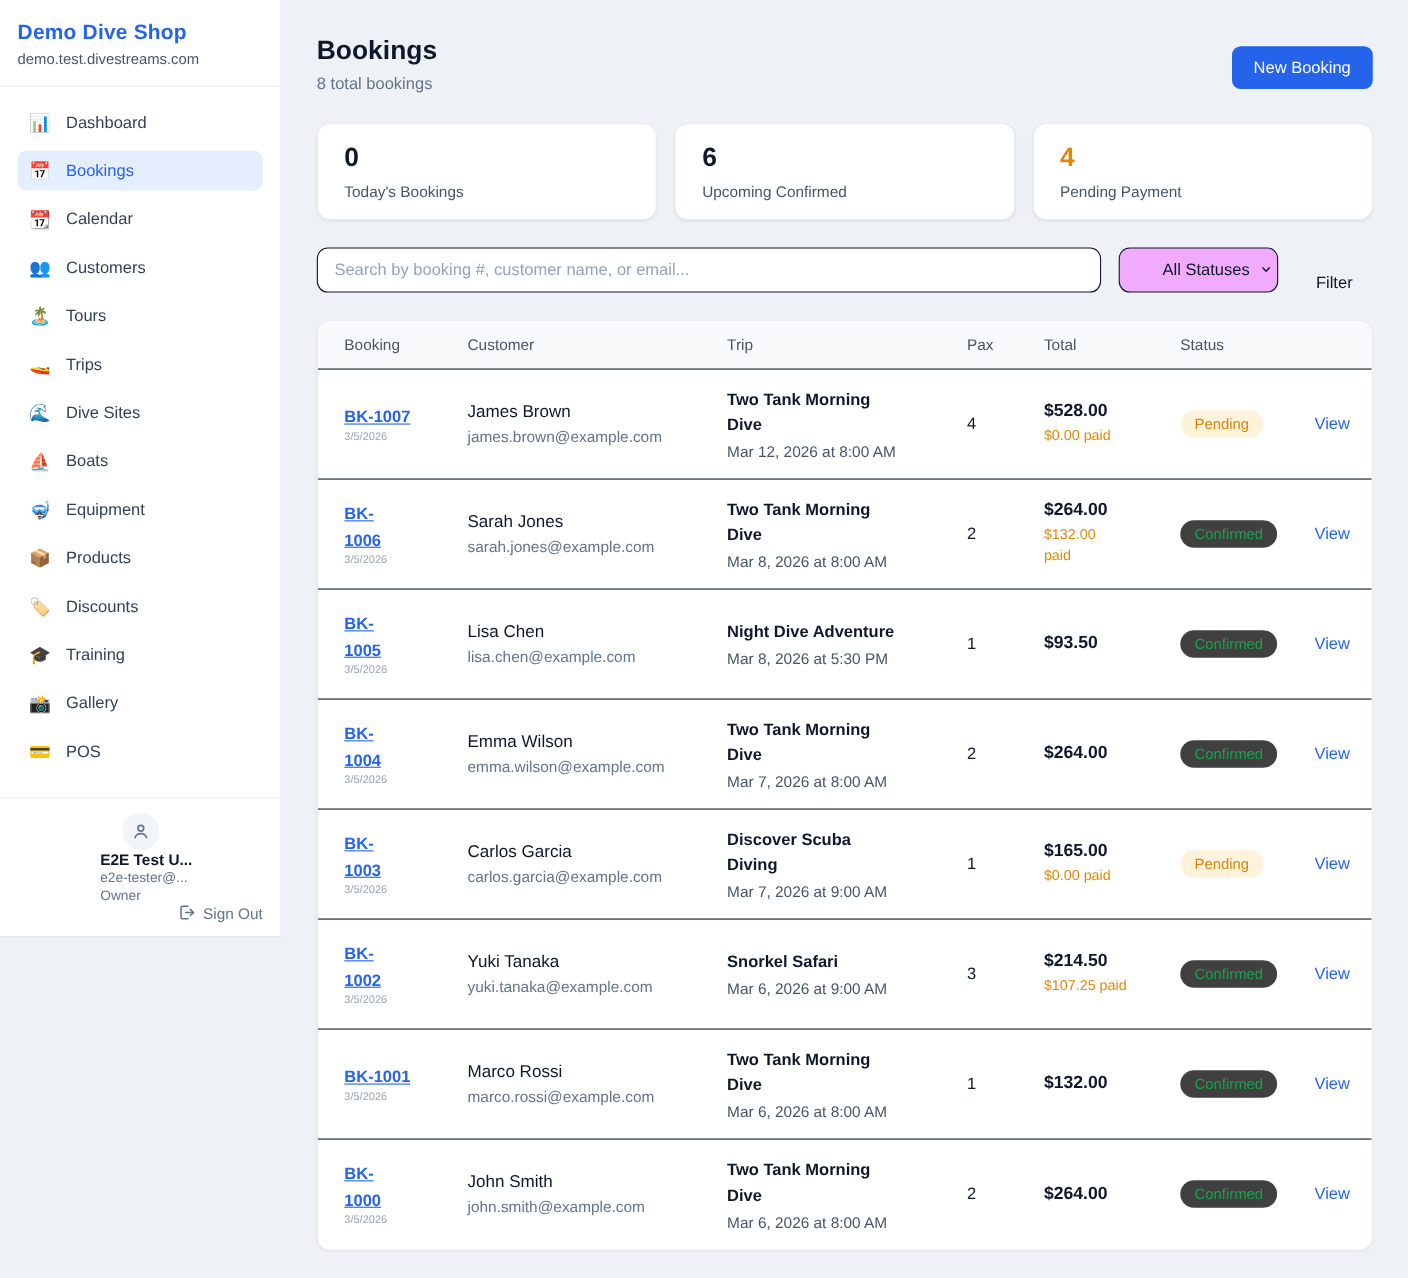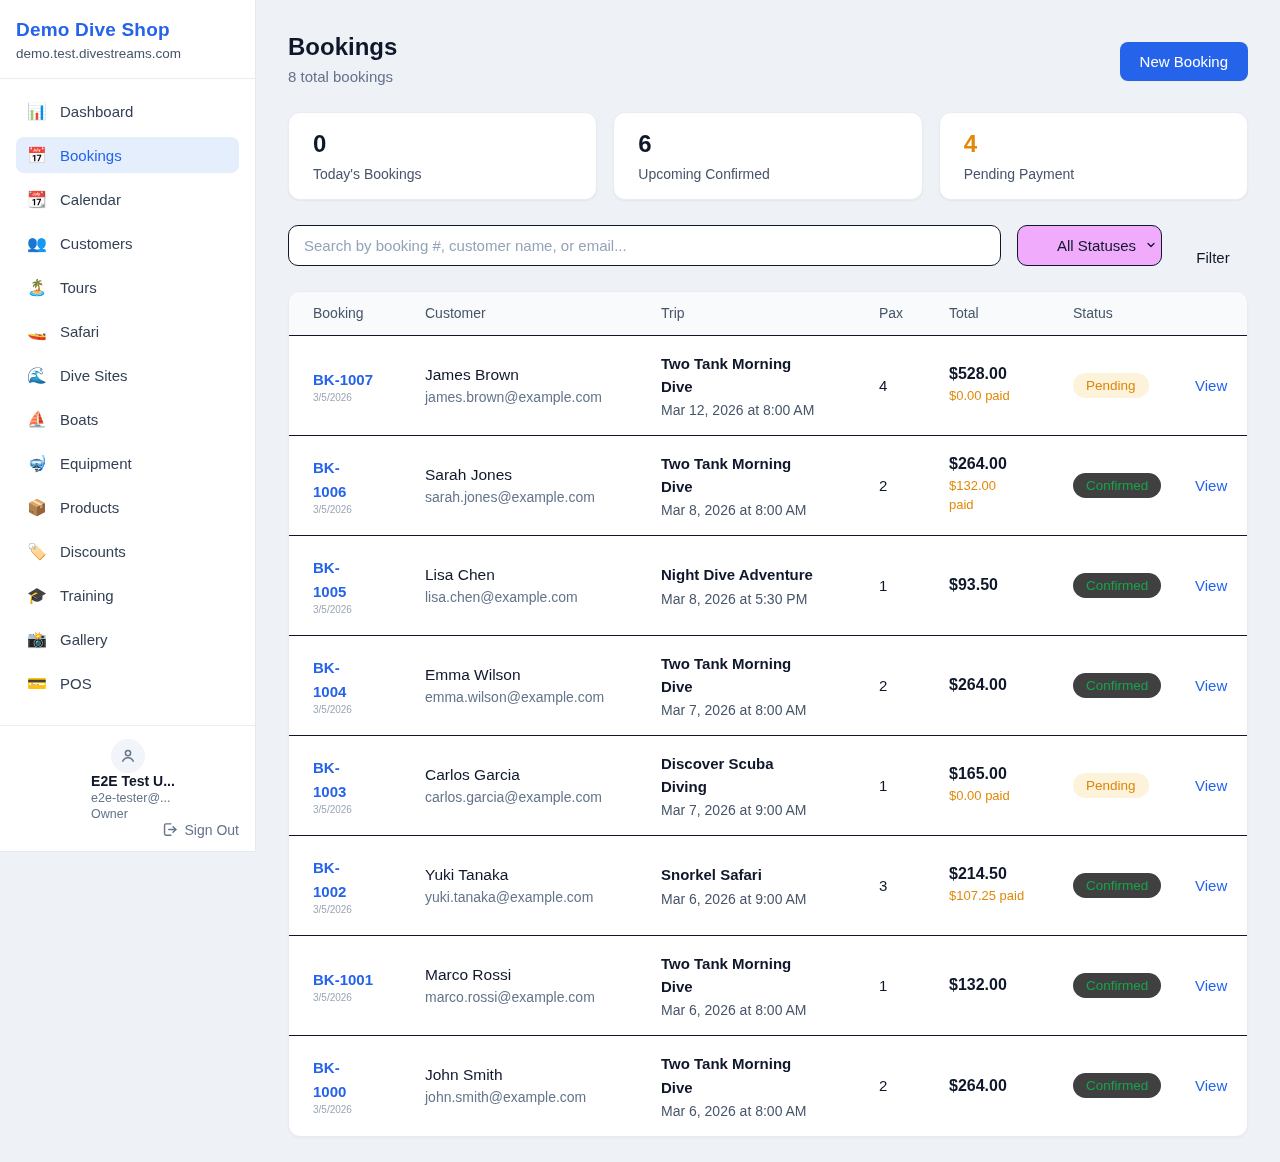--- a/index.html
+++ b/index.html
@@ -58,21 +58,21 @@
 
   
   .table-card { margin-top:25px; background:#fff; border:1px solid #e8ecf1; border-radius:12px;
                 overflow:hidden; box-shadow:0 1px 2px rgba(16,24,40,.04); }
   .grid-cols { display:grid; grid-template-columns:112px 236px 218px 70px 124px 122px 30px;
                padding:0 24px; align-items:center; }
   .thead { height:44px; background:#f8fafc; border-bottom:1px solid #0f172a;
            font-size:14px; color:#475569; }
   .trow { height:100px; border-bottom:1px solid #0f172a; }
   .trow:last-child { border-bottom:none; }
-  .bk-id { color:#2563eb; font-weight:600; font-size:15px; white-space:pre-line; line-height:1.6; cursor:pointer; }
+  .bk-id { color:#2563eb; font-weight:600; font-size:15px; white-space:pre-line; line-height:1.6; cursor:pointer;text-decoration:underline; }
   .bk-date { color:#9aa6b5; font-size:10px; margin-top:0; }
   .c-name { font-size:15.5px; color:#0f172a; }
   .c-email { font-size:14px; color:#64748b; margin-top:5px; }
   .t-name { font-size:15px; font-weight:600; color:#0f172a; white-space:pre-line;
             line-height:1.55; padding-right:20px; }
   .t-date { font-size:14px; color:#475569; margin-top:4px; }
   .pax { font-size:15px; color:#0f172a; }
   .total { font-size:16px; font-weight:700; color:#0f172a; }
   .paid { font-size:13px; color:#e18908; margin-top:4px; white-space:pre-line; line-height:1.45;
           padding-right:26px; }
@@ -108,21 +108,21 @@
       <div class="nav-item">
         <span class="ni">👥</span>
         <span>Customers</span>
       </div>
       <div class="nav-item">
         <span class="ni">🏝️</span>
         <span>Tours</span>
       </div>
       <div class="nav-item">
         <span class="ni">🚤</span>
-        <span>Safari</span>
+        <span>Trips</span>
       </div>
       <div class="nav-item">
         <span class="ni">🌊</span>
         <span>Dive Sites</span>
       </div>
       <div class="nav-item">
         <span class="ni">⛵</span>
         <span>Boats</span>
       </div>
       <div class="nav-item">

